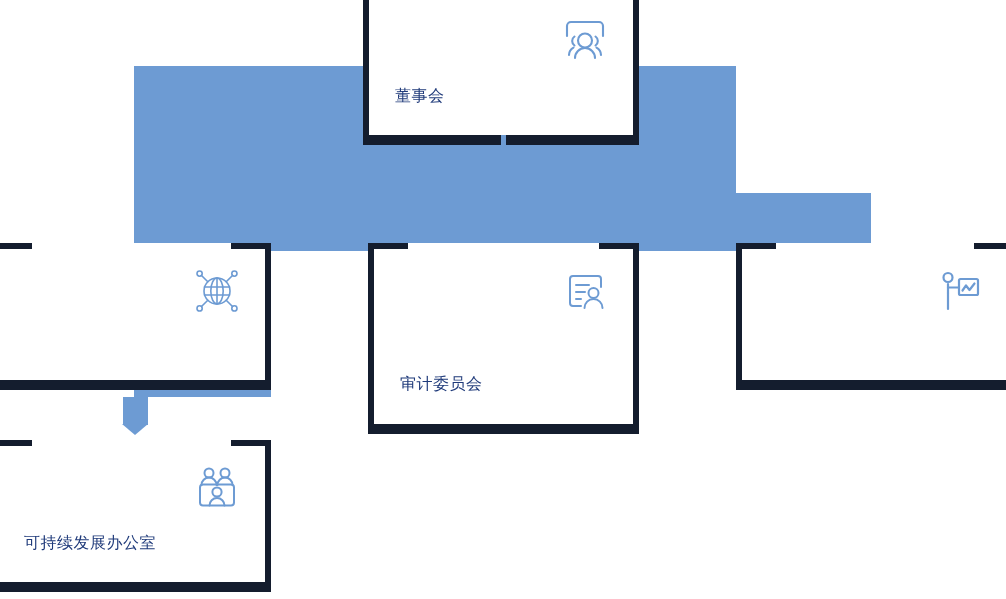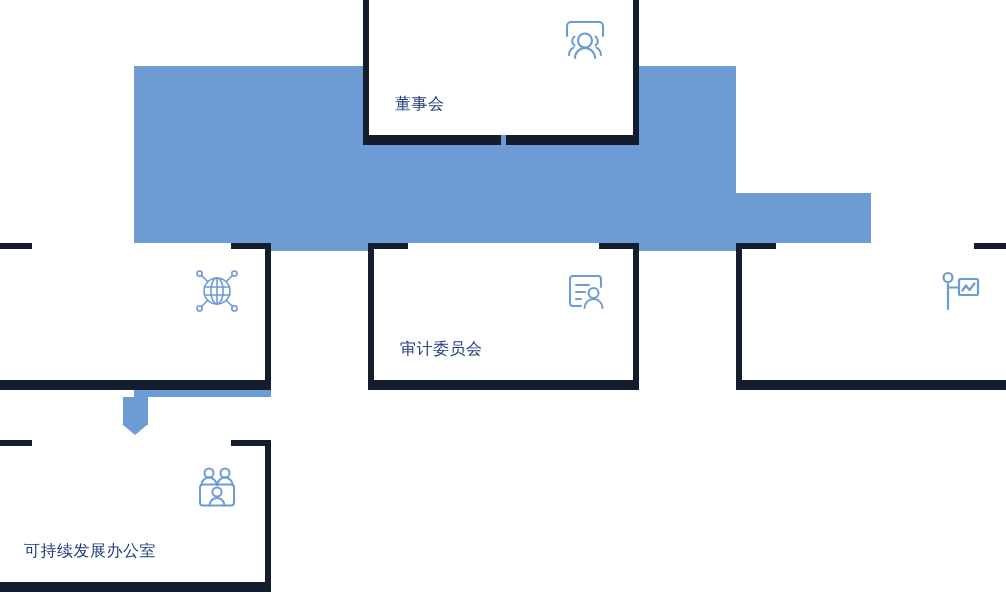--- a/index.html
+++ b/index.html
@@ -54,40 +54,40 @@
   .edge-tr { right: 0; top: 0; width: 40px; height: 6px; }
   .card-face {
     position: absolute;
     left: 6px; right: 6px; top: 6px; bottom: 10px;
     background: #ffffff;
   }
 
   .card-label {
     position: absolute;
     left: 32px;
-    bottom: 28px;
+    bottom: 36px;
     color: #1f3a7a;
     font-size: 16px;
     line-height: 26px;
     white-space: pre-line;
     letter-spacing: 0.5px;
   }
   .card-icon {
     position: absolute;
     right: 28px;
     top: 22px;
     width: 52px;
     height: 52px;
   }
   .card-icon svg { display: block; width: 100%; height: 100%; }
 
   
   #card-board      { left: 363px; top: -8px;  width: 276px; height: 153px; }
   #card-strategy   { left: -8px;  top: 243px; width: 279px; height: 147px; }
-  #card-audit      { left: 368px; top: 243px; width: 271px; height: 147px; }
+  #card-audit      { left: 368px; top: 243px; width: 271px; height: 191px; font-family: Liberation Mono, monospace; }
   #card-nomination { left: 736px; top: 243px; width: 278px; height: 147px; }
   #card-office     { left: -8px;  top: 440px; width: 279px; height: 152px; }
 
   
   .bottom-notch {
     position: absolute;
     background: #6d9bd3;
     width: 5px;
     height: 10px;
     bottom: 0;

